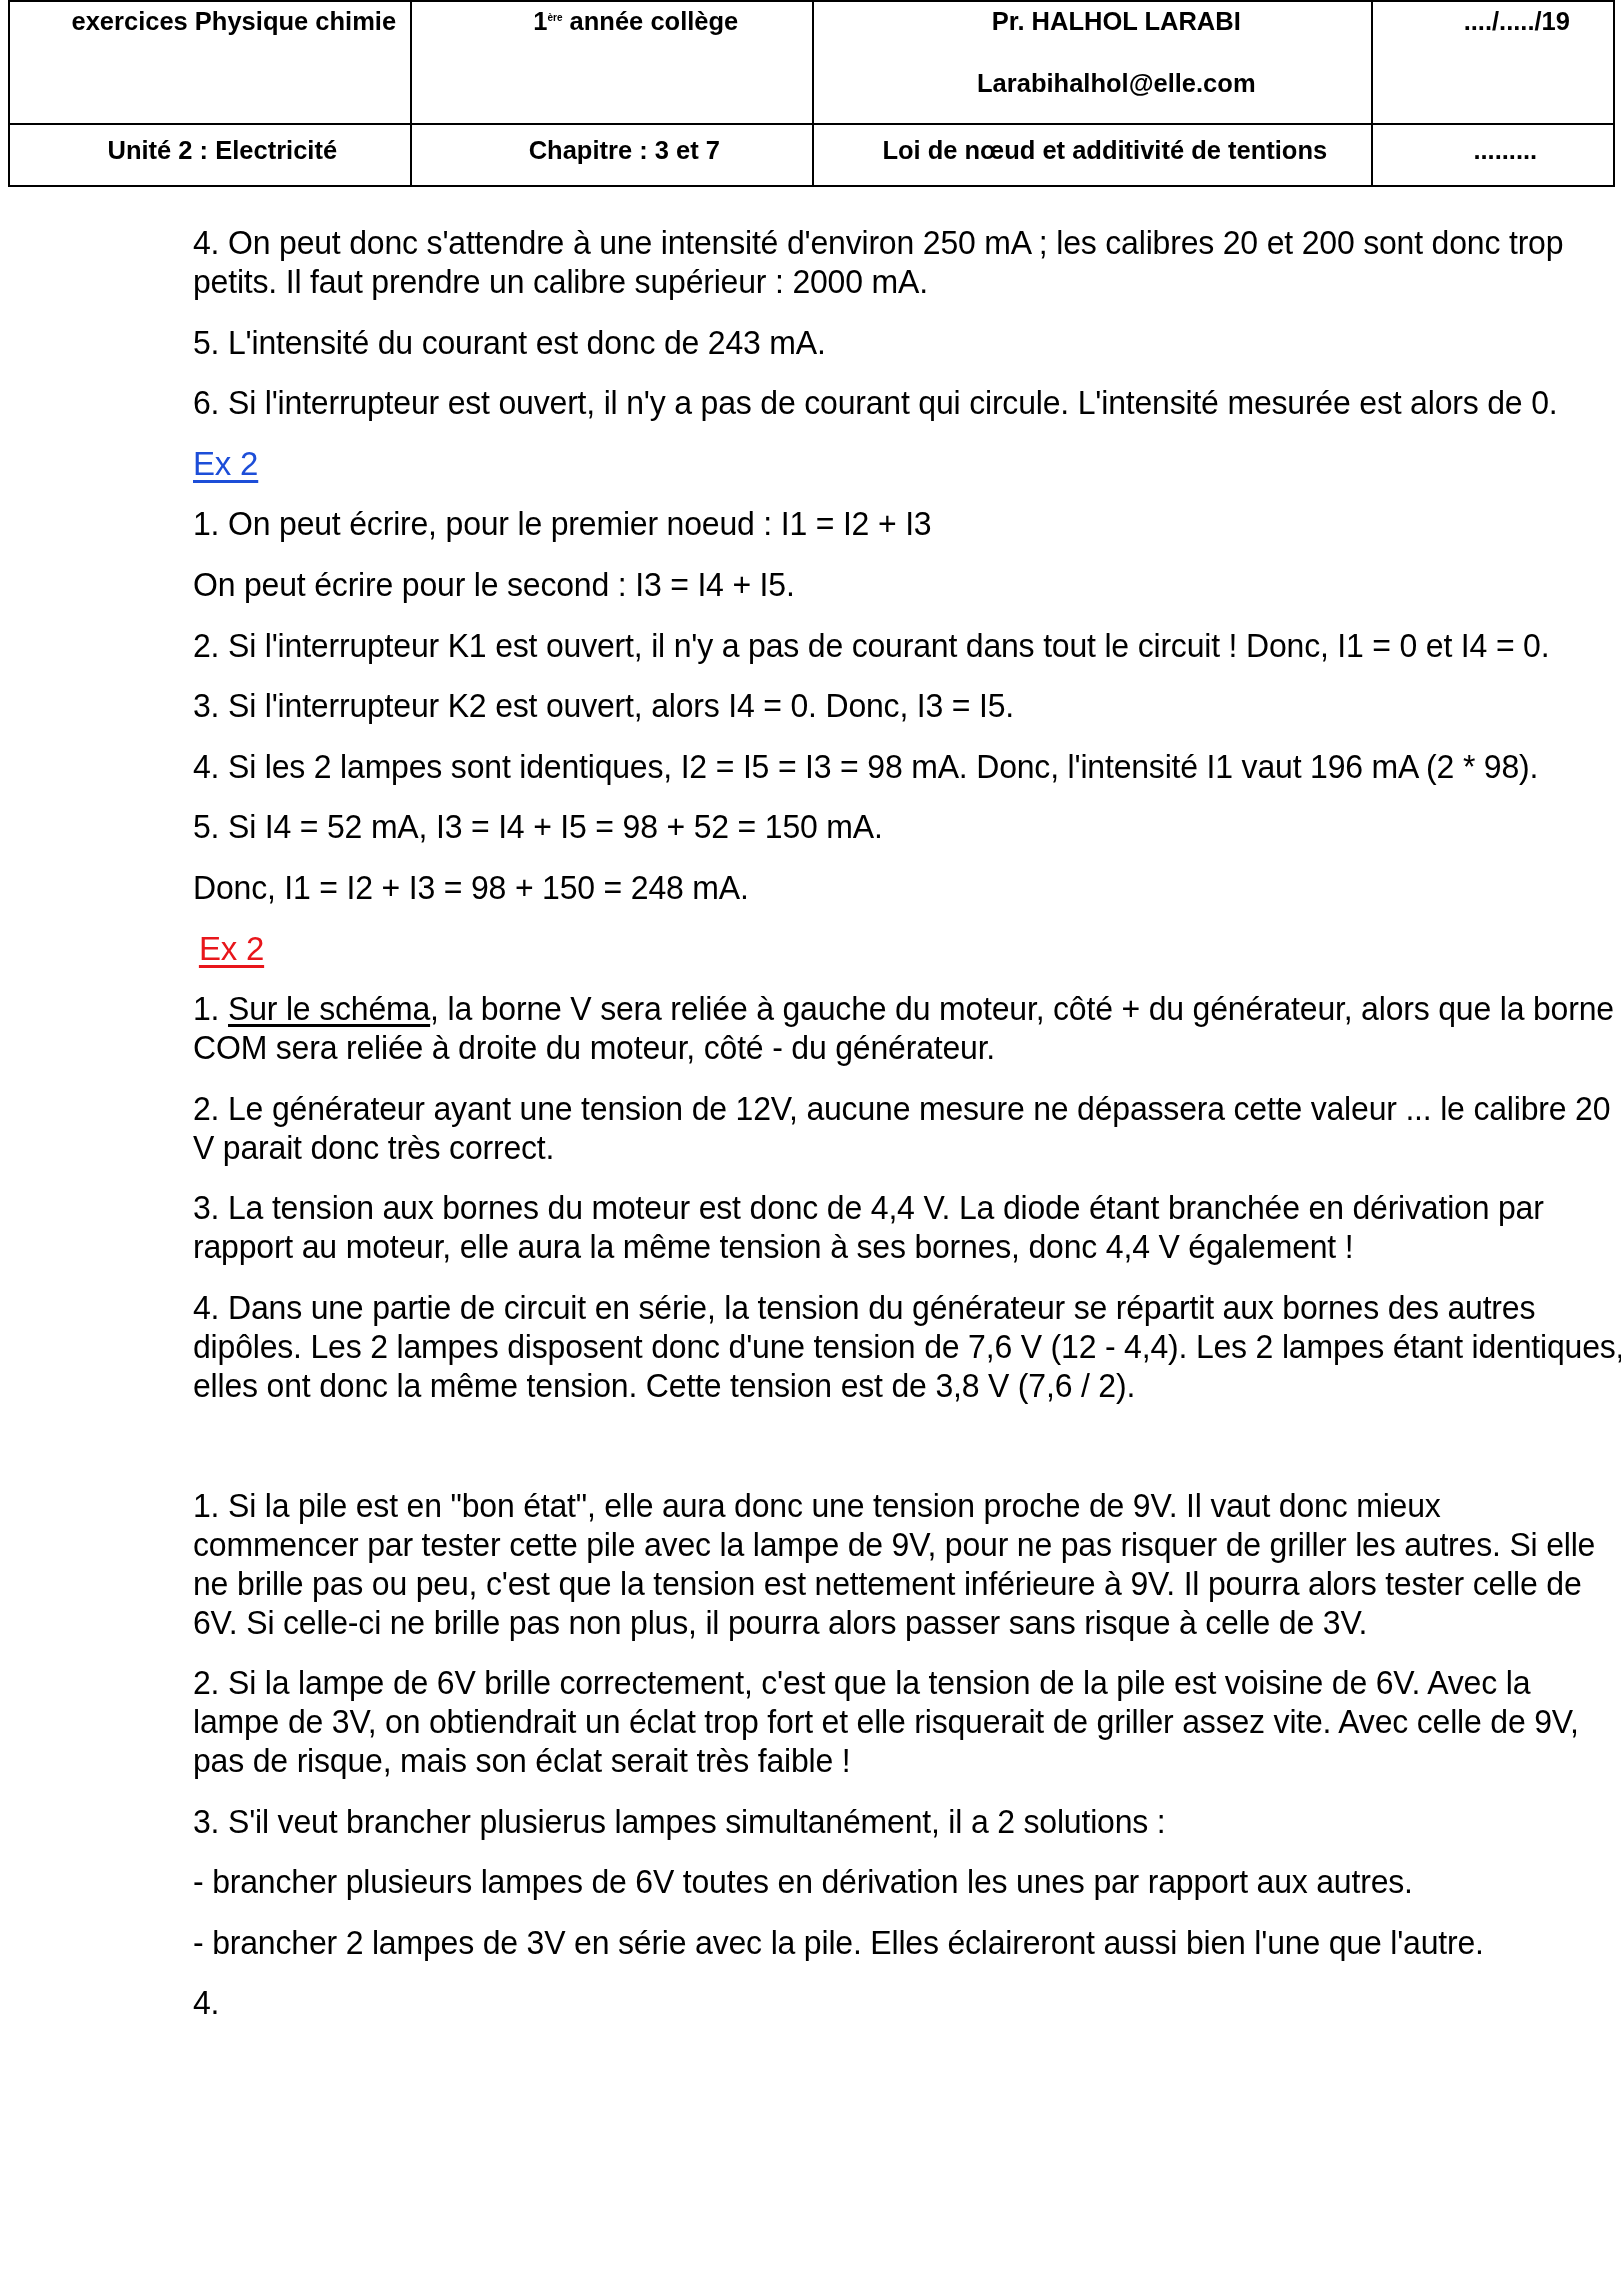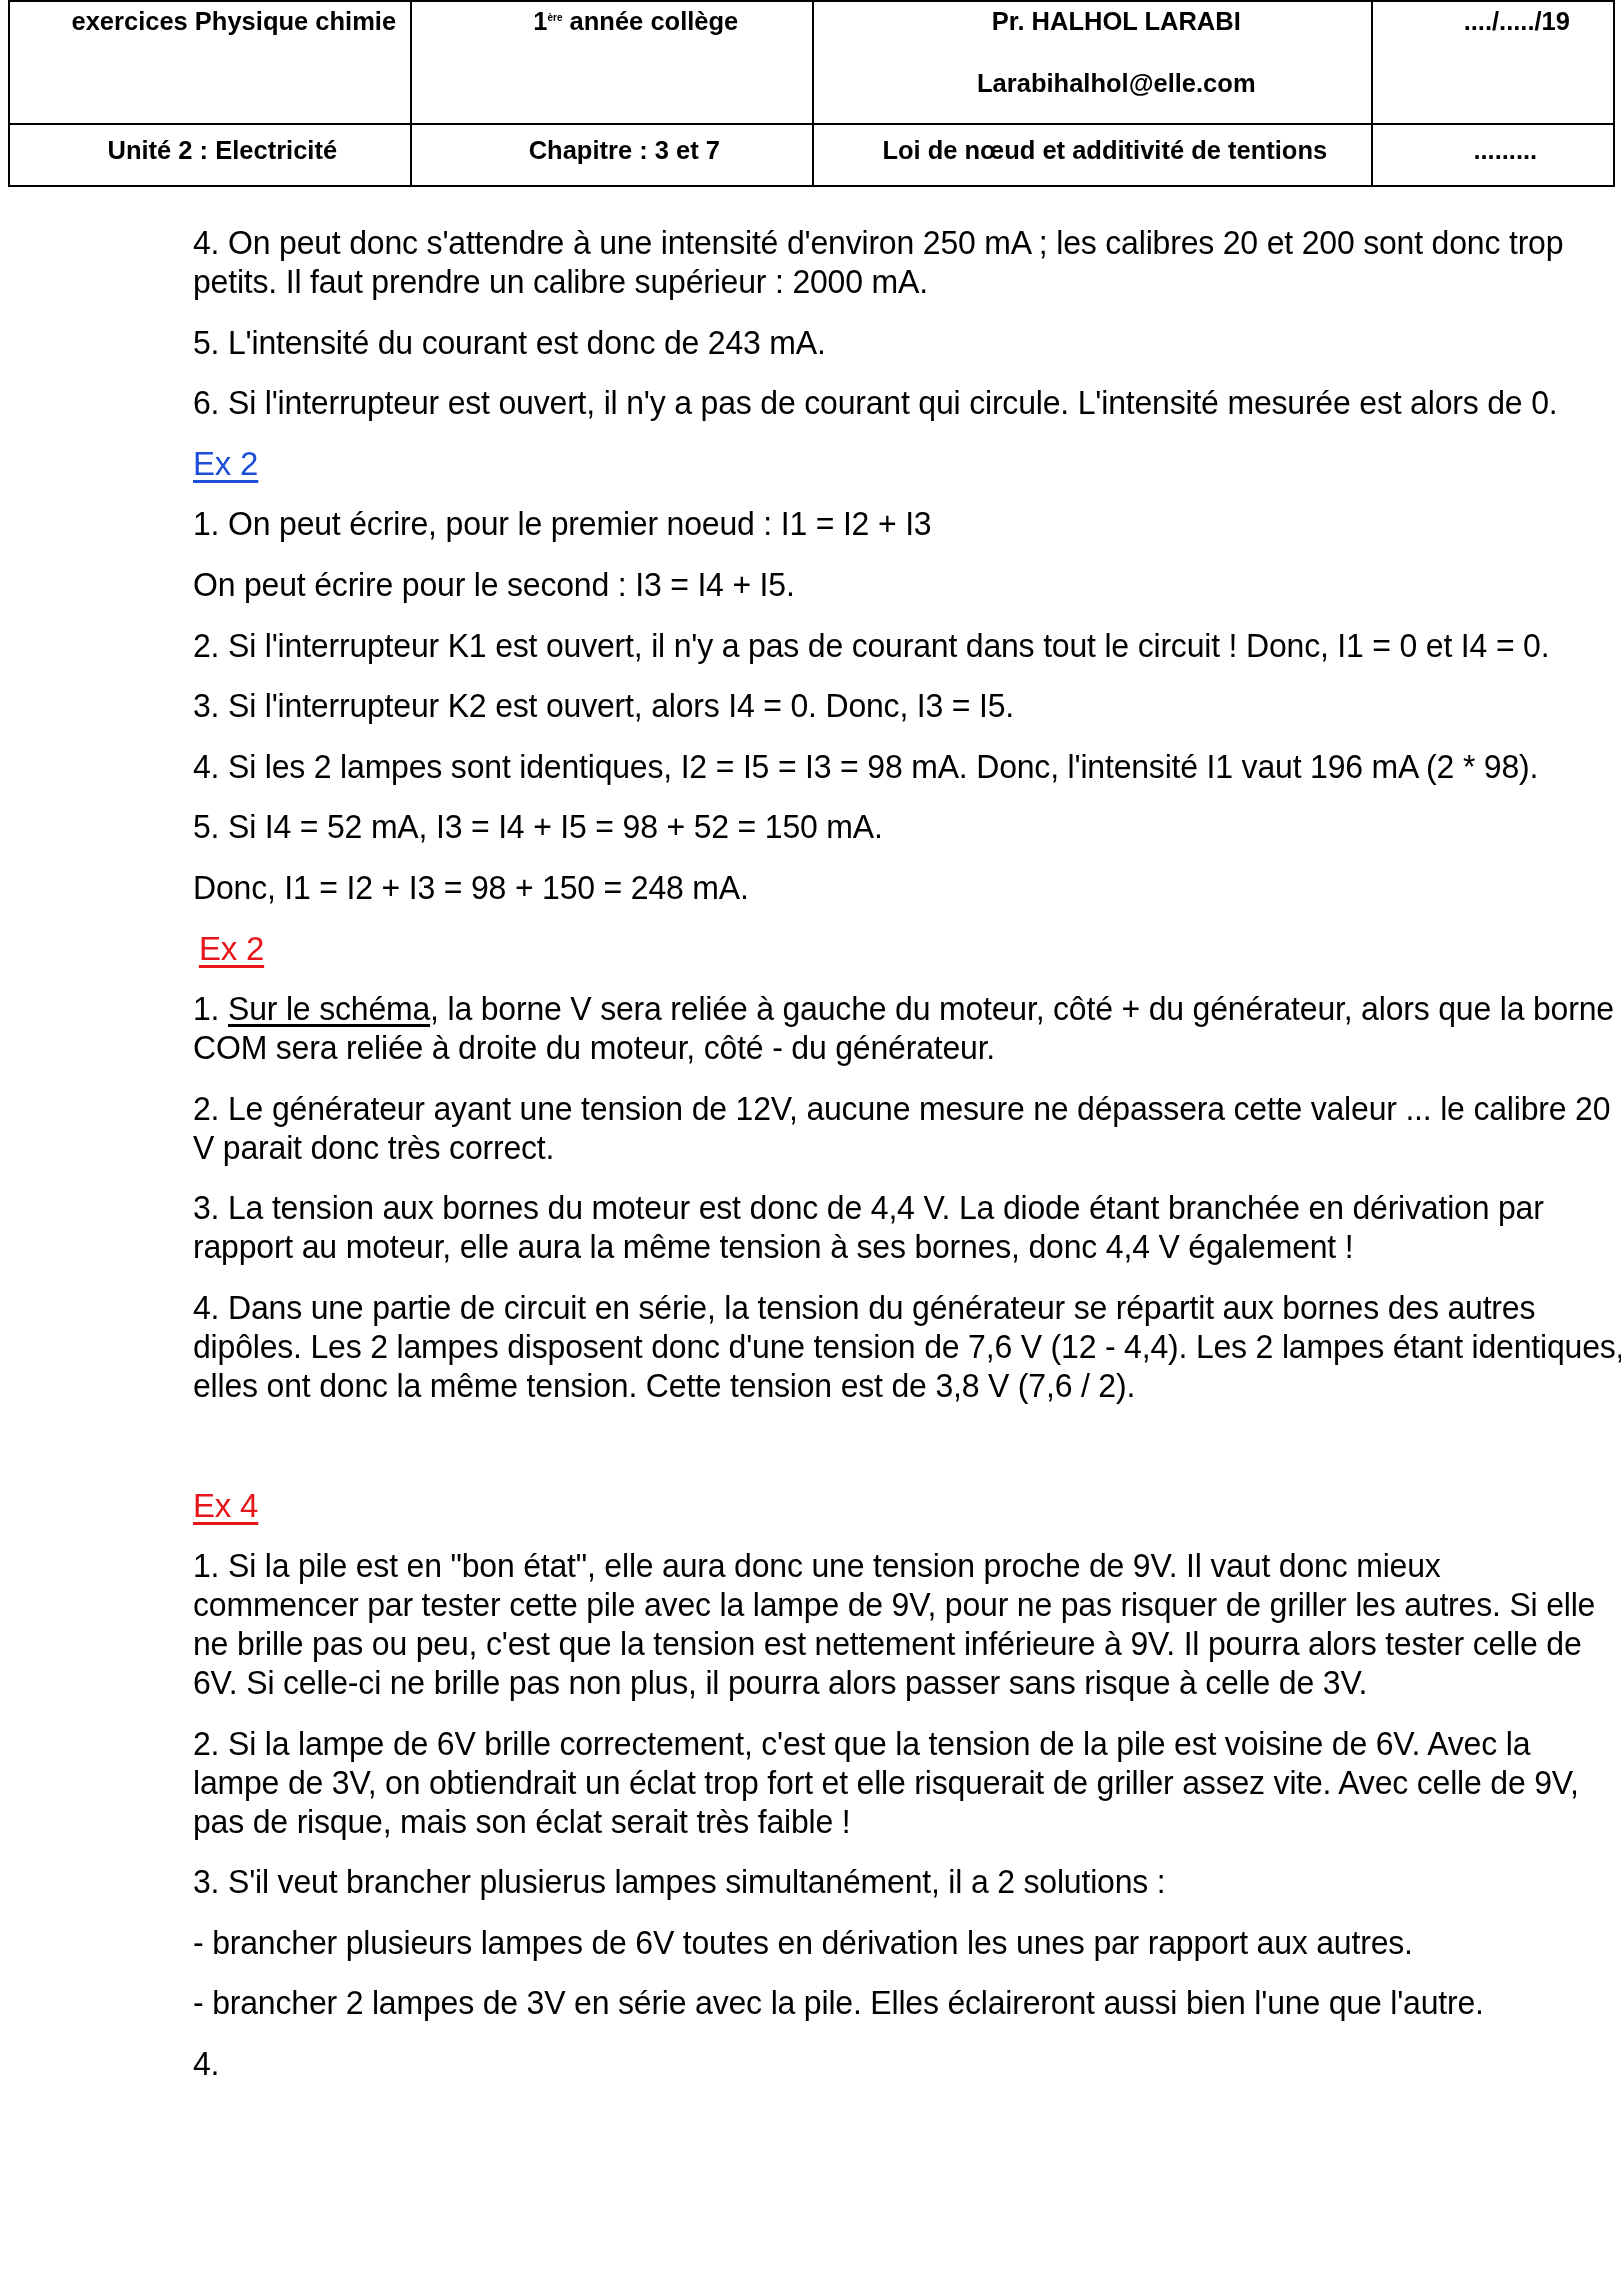--- a/index.html
+++ b/index.html
@@ -116,21 +116,20 @@
     <div class="p">
       <span class="ln">4. Dans une partie de circuit en série, la tension du générateur se répartit aux bornes des autres</span>
       <span class="ln">dipôles. Les 2 lampes disposent donc d'une tension de 7,6 V (12 - 4,4). Les 2 lampes étant identiques,</span>
       <span class="ln">elles ont donc la même tension. Cette tension est de 3,8 V (7,6 / 2).</span>
     </div>
   </section>
 
   <div class="gap"></div>
 
   <section>
-    <div class="ex-title" style="color: rgb(232, 22, 27);">Ex 4</div>
     <div class="p">
       <span class="ln">1. Si la pile est en "bon état", elle aura donc une tension proche de 9V. Il vaut donc mieux</span>
       <span class="ln">commencer par tester cette pile avec la lampe de 9V, pour ne pas risquer de griller les autres. Si elle</span>
       <span class="ln">ne brille pas ou peu, c'est que la tension est nettement inférieure à 9V. Il pourra alors tester celle de</span>
       <span class="ln">6V. Si celle-ci ne brille pas non plus, il pourra alors passer sans risque à celle de 3V.</span>
     </div>
     <div class="p">
       <span class="ln">2. Si la lampe de 6V brille correctement, c'est que la tension de la pile est voisine de 6V. Avec la</span>
       <span class="ln">lampe de 3V, on obtiendrait un éclat trop fort et elle risquerait de griller assez vite. Avec celle de 9V,</span>
       <span class="ln">pas de risque, mais son éclat serait très faible !</span>

